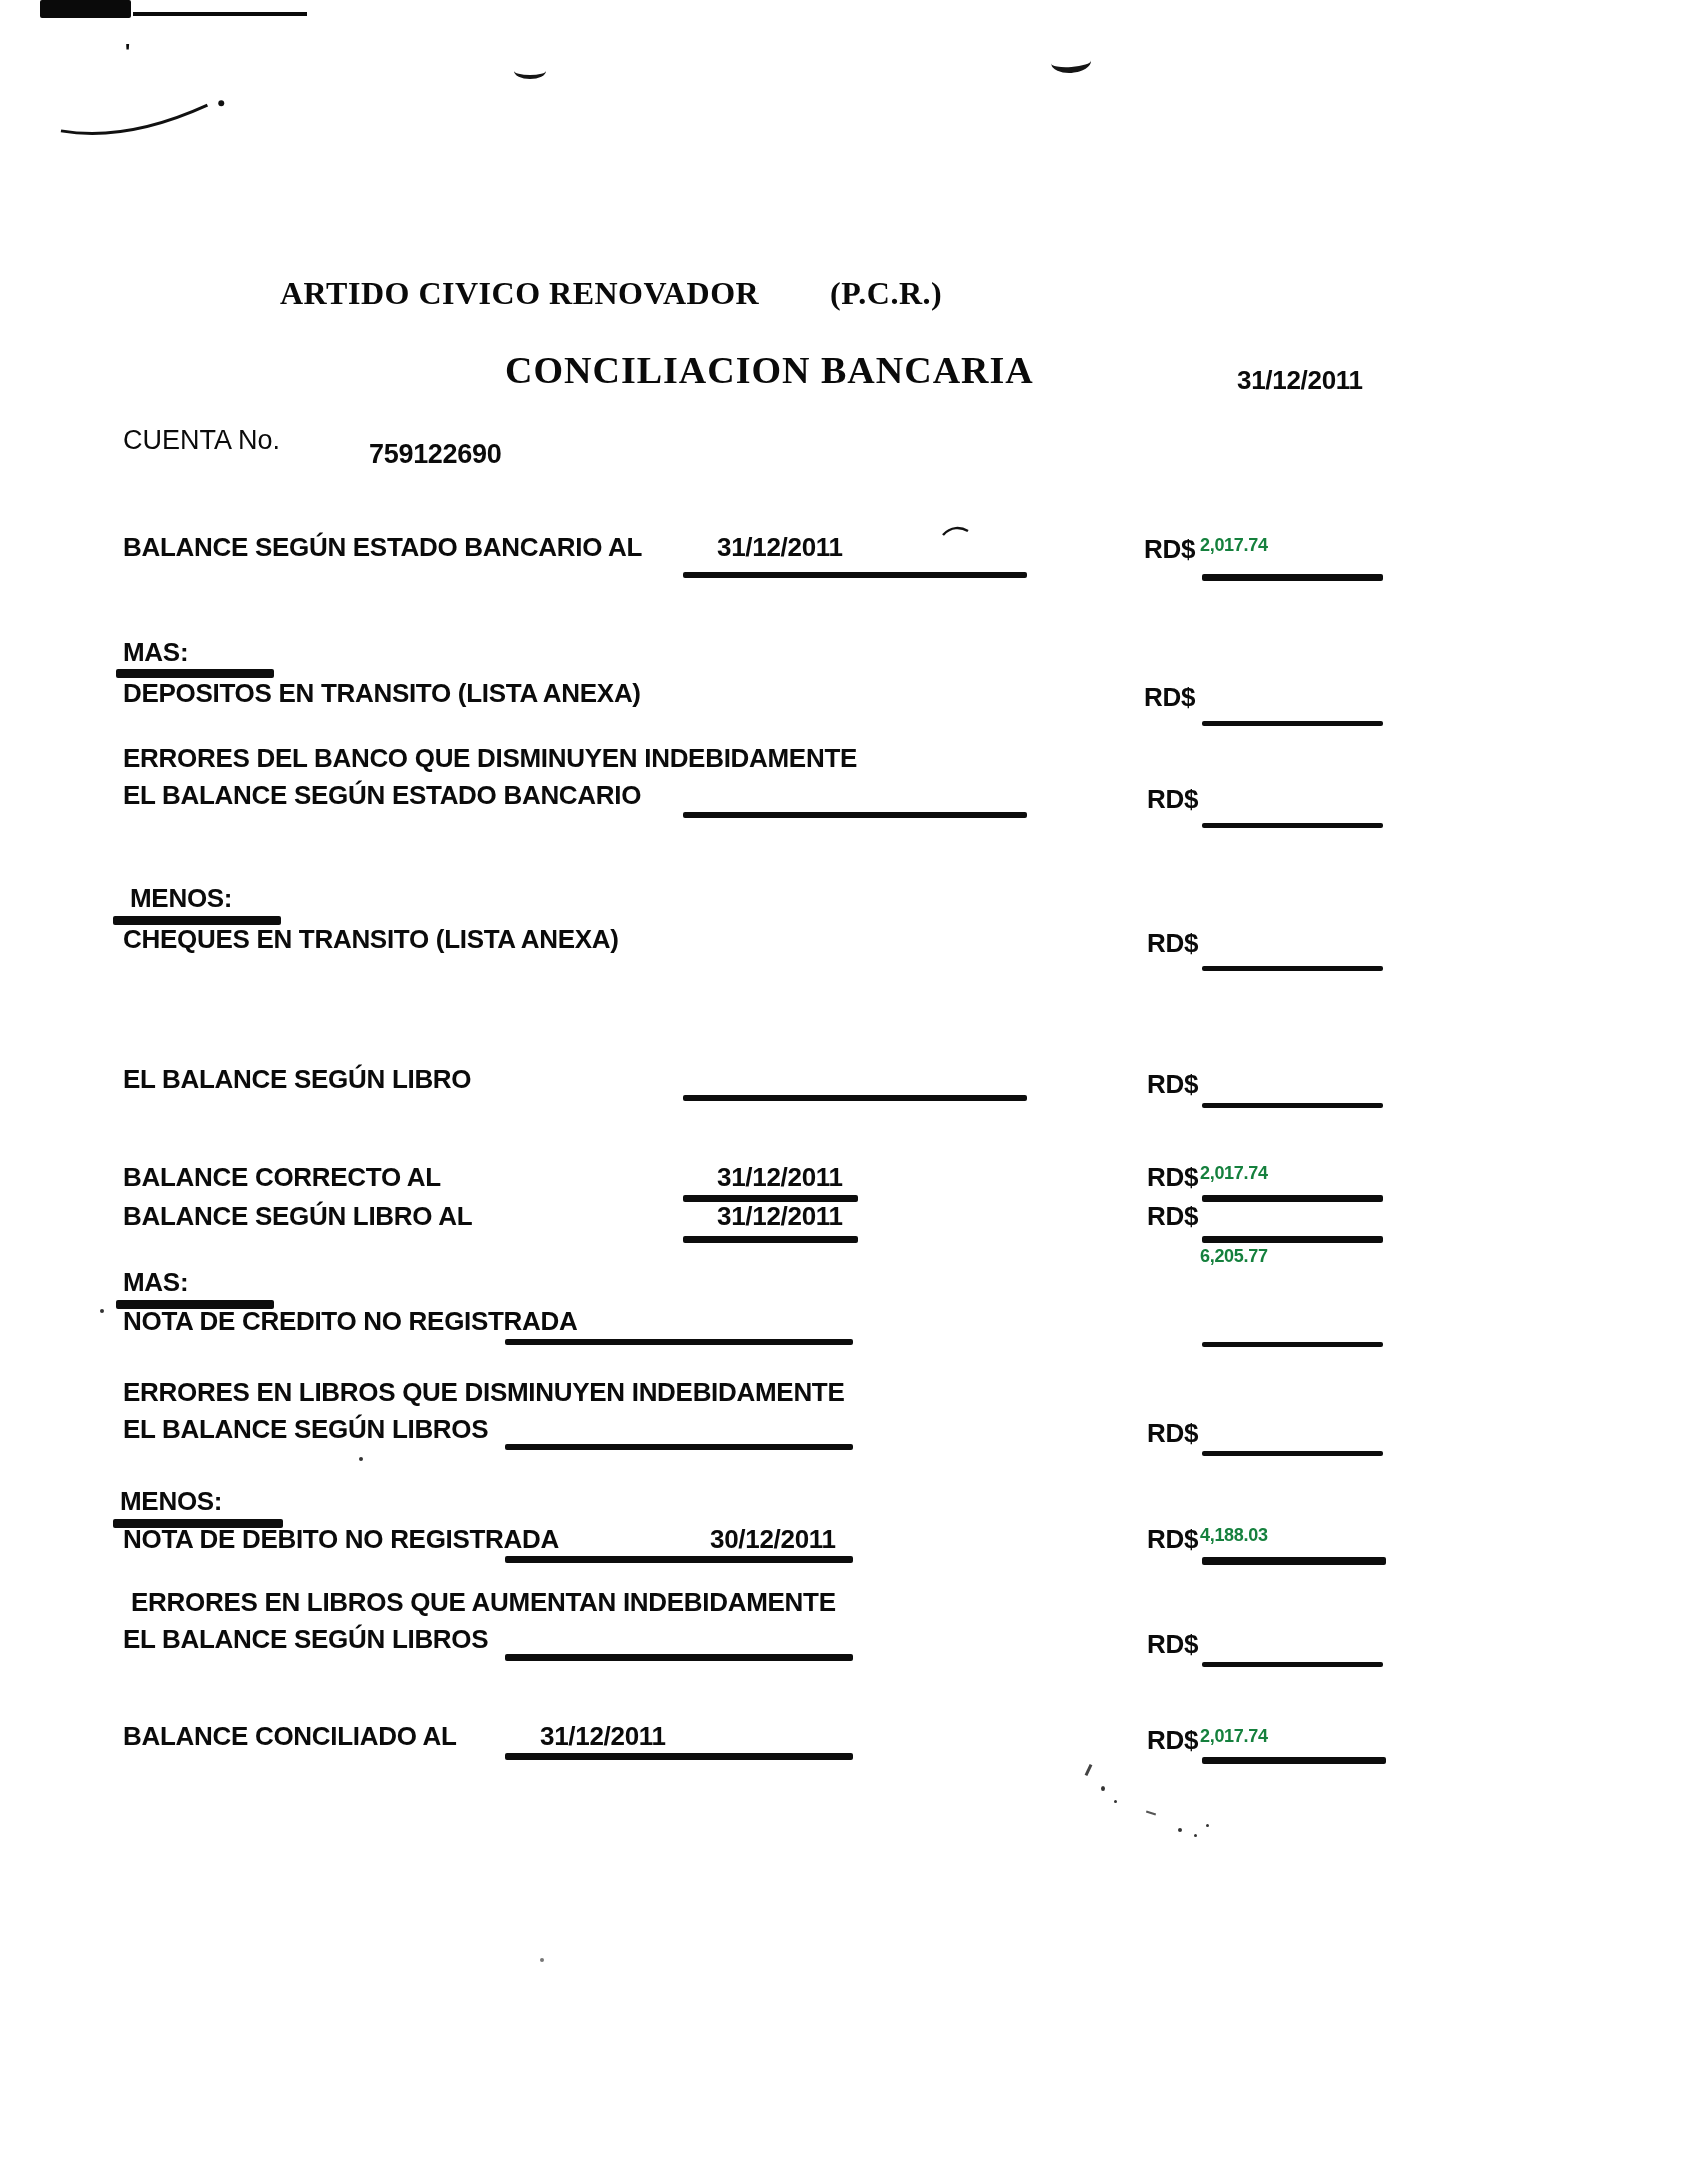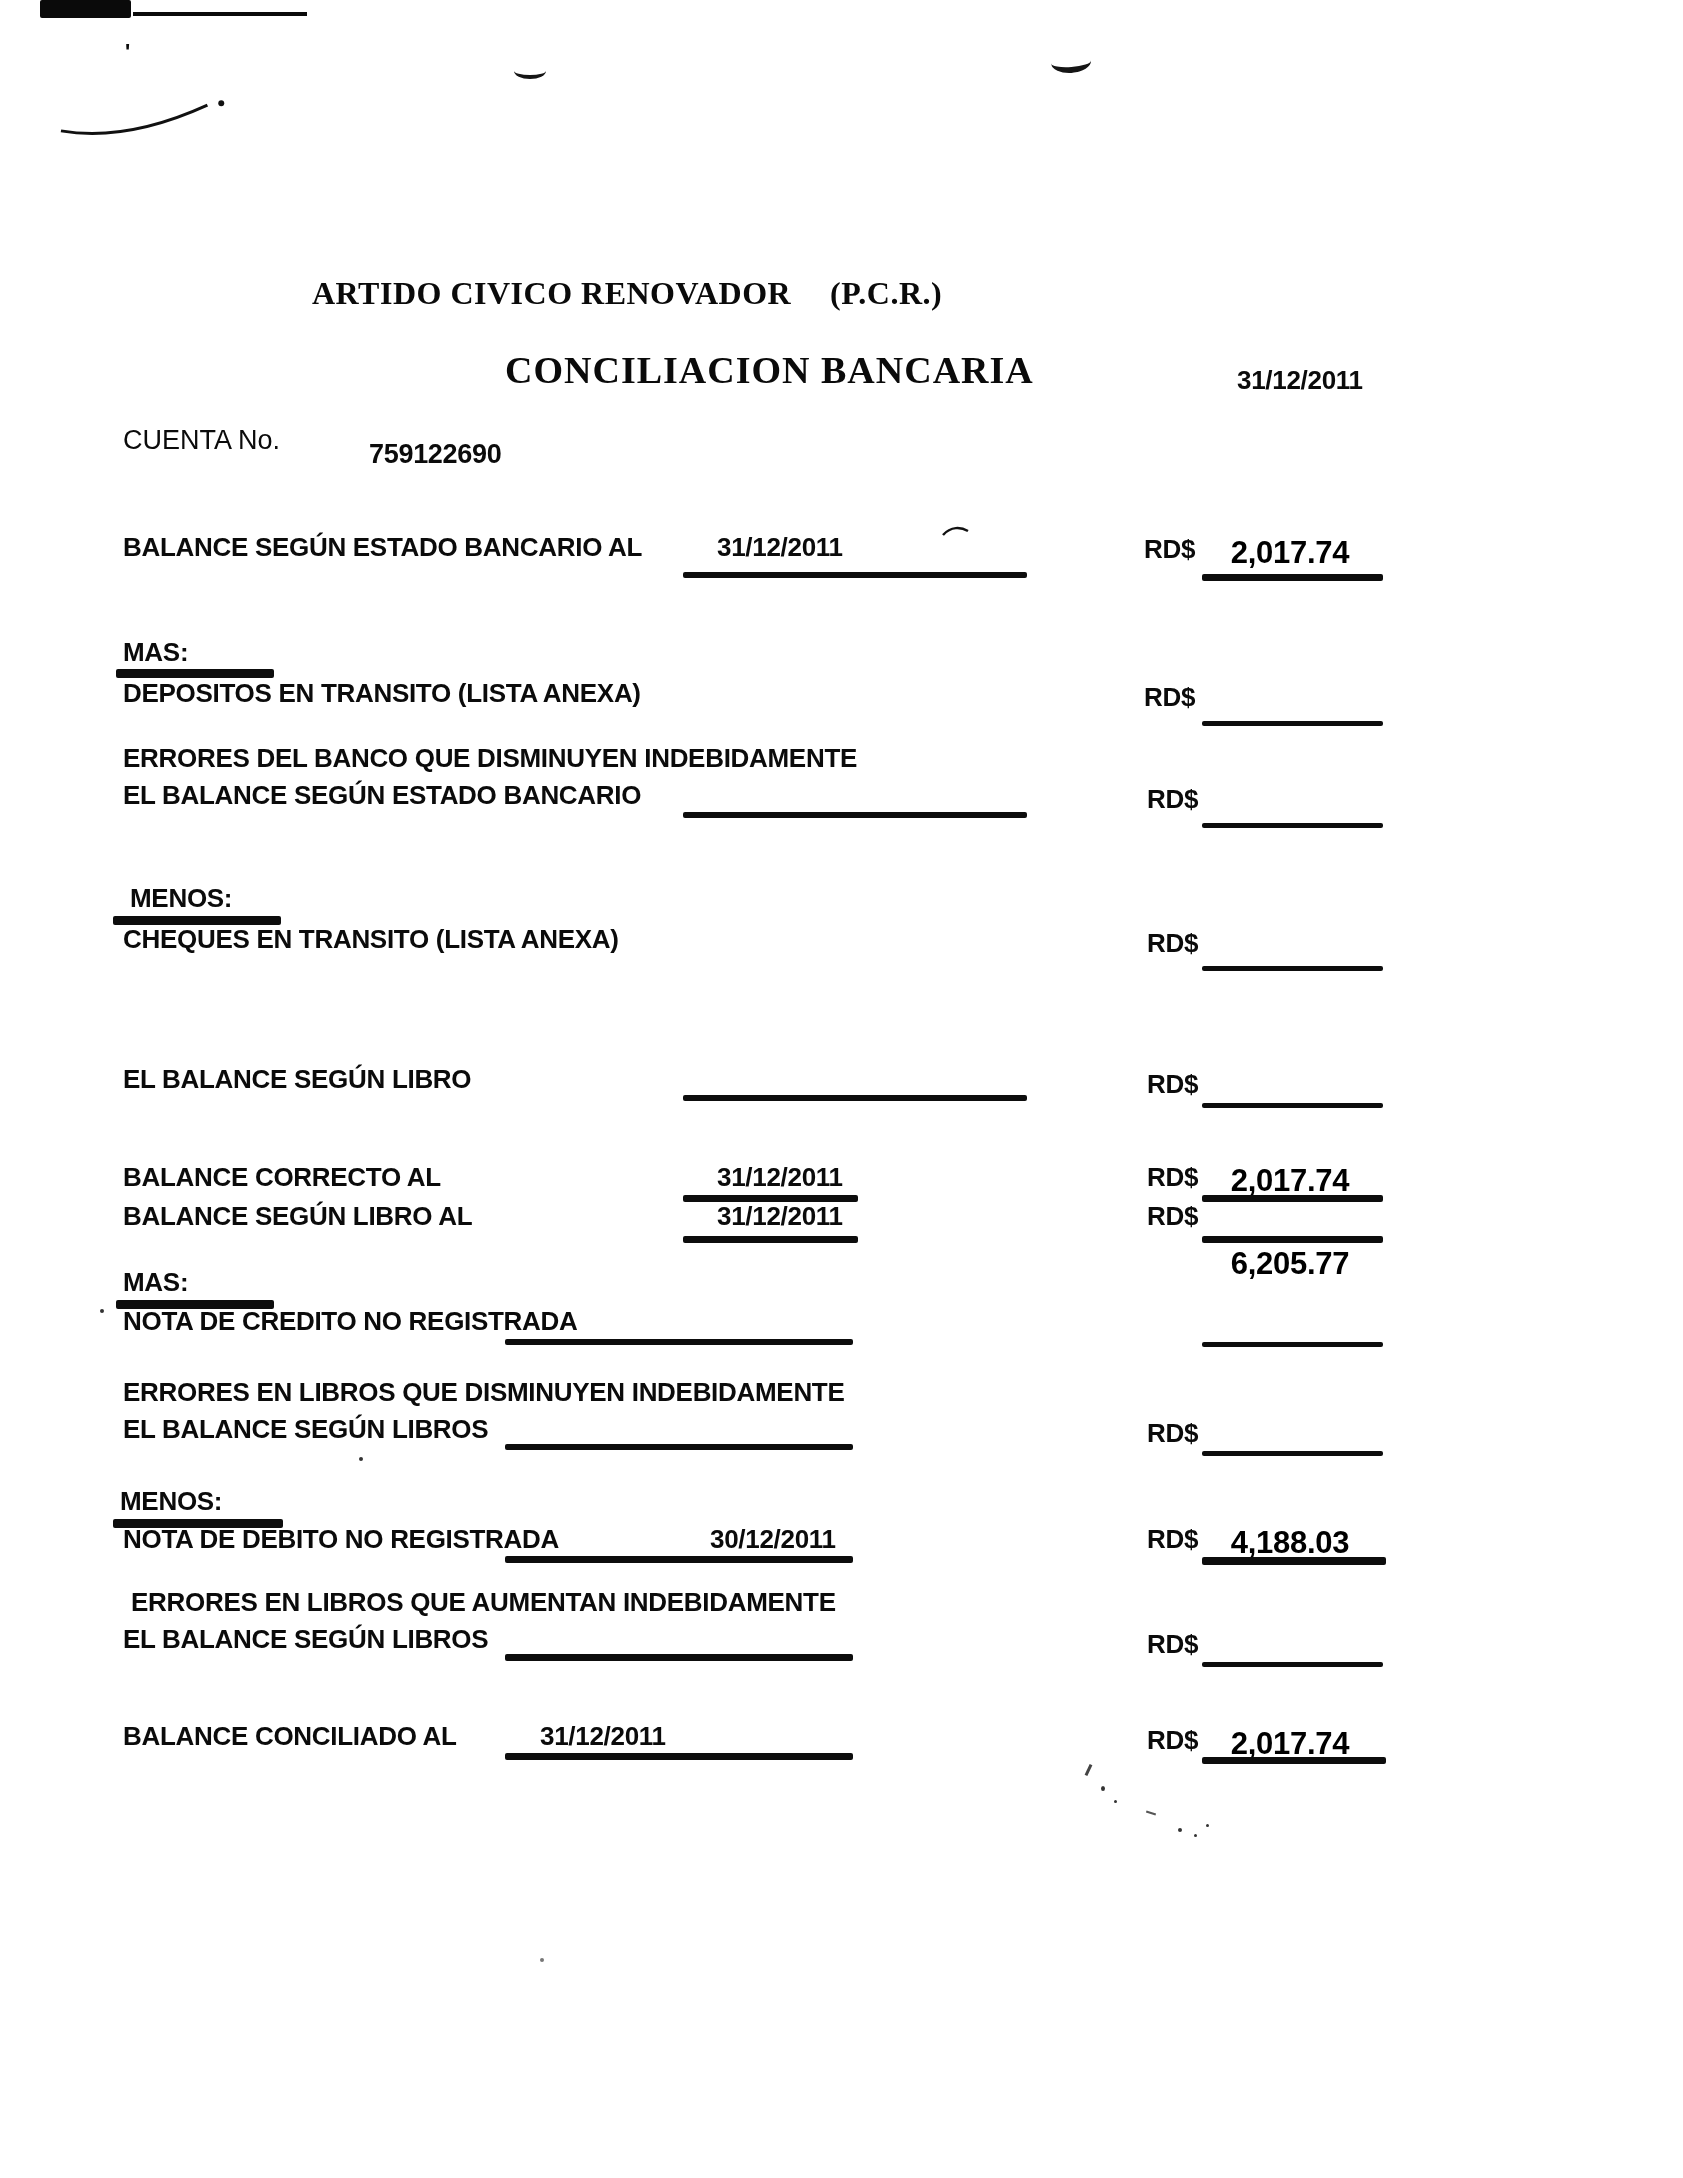--- a/index.html
+++ b/index.html
@@ -32,26 +32,26 @@
     white-space:nowrap;
     color:#0a0a0a;
   }
   .title{
     font-size:38px;
     letter-spacing:1px;
   }
   .amt{
     position:absolute;
     font-weight:700;
-    font-size:31px;
+    font-size:18px;
     letter-spacing:-0.3px;
     width:180px;
-    text-align:center;
+    text-align:left;
     white-space:nowrap;
-    color:#000000;
+    color:#15803d;
   }
   
   .ul{
     position:absolute;
     background:#0d0d0d;
     border-radius:2px;
   }
   .ink{position:absolute;background:#0a0a0a;}
   .dot{
     position:absolute;background:#333;border-radius:50%;
@@ -73,21 +73,21 @@
   <div class="ink" style="left:133px;top:12px;width:174px;height:4px;"></div>
   <div class="t" style="left:125px;top:40px;font-size:22px;">'</div>
   <svg style="left:57px;top:93px;" width="188" height="50" viewBox="0 0 190 50">
     <path d="M4 38 C 45 45, 95 38, 152 12" stroke="#111" stroke-width="3" fill="none"></path>
     <circle cx="166" cy="10" r="3" fill="#111"></circle>
   </svg>
 
   <div class="breve" style="left:514px;top:63px;width:32px;height:12px;"></div>
   <div class="breve" style="left:1051px;top:51px;width:40px;height:16px;border-bottom-width:6px;transform:rotate(-4deg);"></div>
 
-  <div class="serif-head" style="left:280px;top:275px;margin-left:32px;">ARTIDO CIVICO RENOVADOR</div>
+  <div class="serif-head" style="left:280px;top:275px;">ARTIDO CIVICO RENOVADOR</div>
   <div class="serif-head" style="left:830px;top:275px;">(P.C.R.)</div>
 
   <div class="serif-head title" style="left:505px;top:348px;">CONCILIACION BANCARIA</div>
   <div class="t" style="left:1237px;top:366px;">31/12/2011</div>
 
   <div class="t reg" style="left:123px;top:426px;font-size:27px;">CUENTA No.</div>
   <div class="t" style="left:369px;top:440px;font-size:27px;">759122690</div>
 
   <div class="t" style="left:123px;top:533px;">BALANCE SEGÚN ESTADO BANCARIO AL</div>
   <div class="t" style="left:717px;top:533px;">31/12/2011</div>

